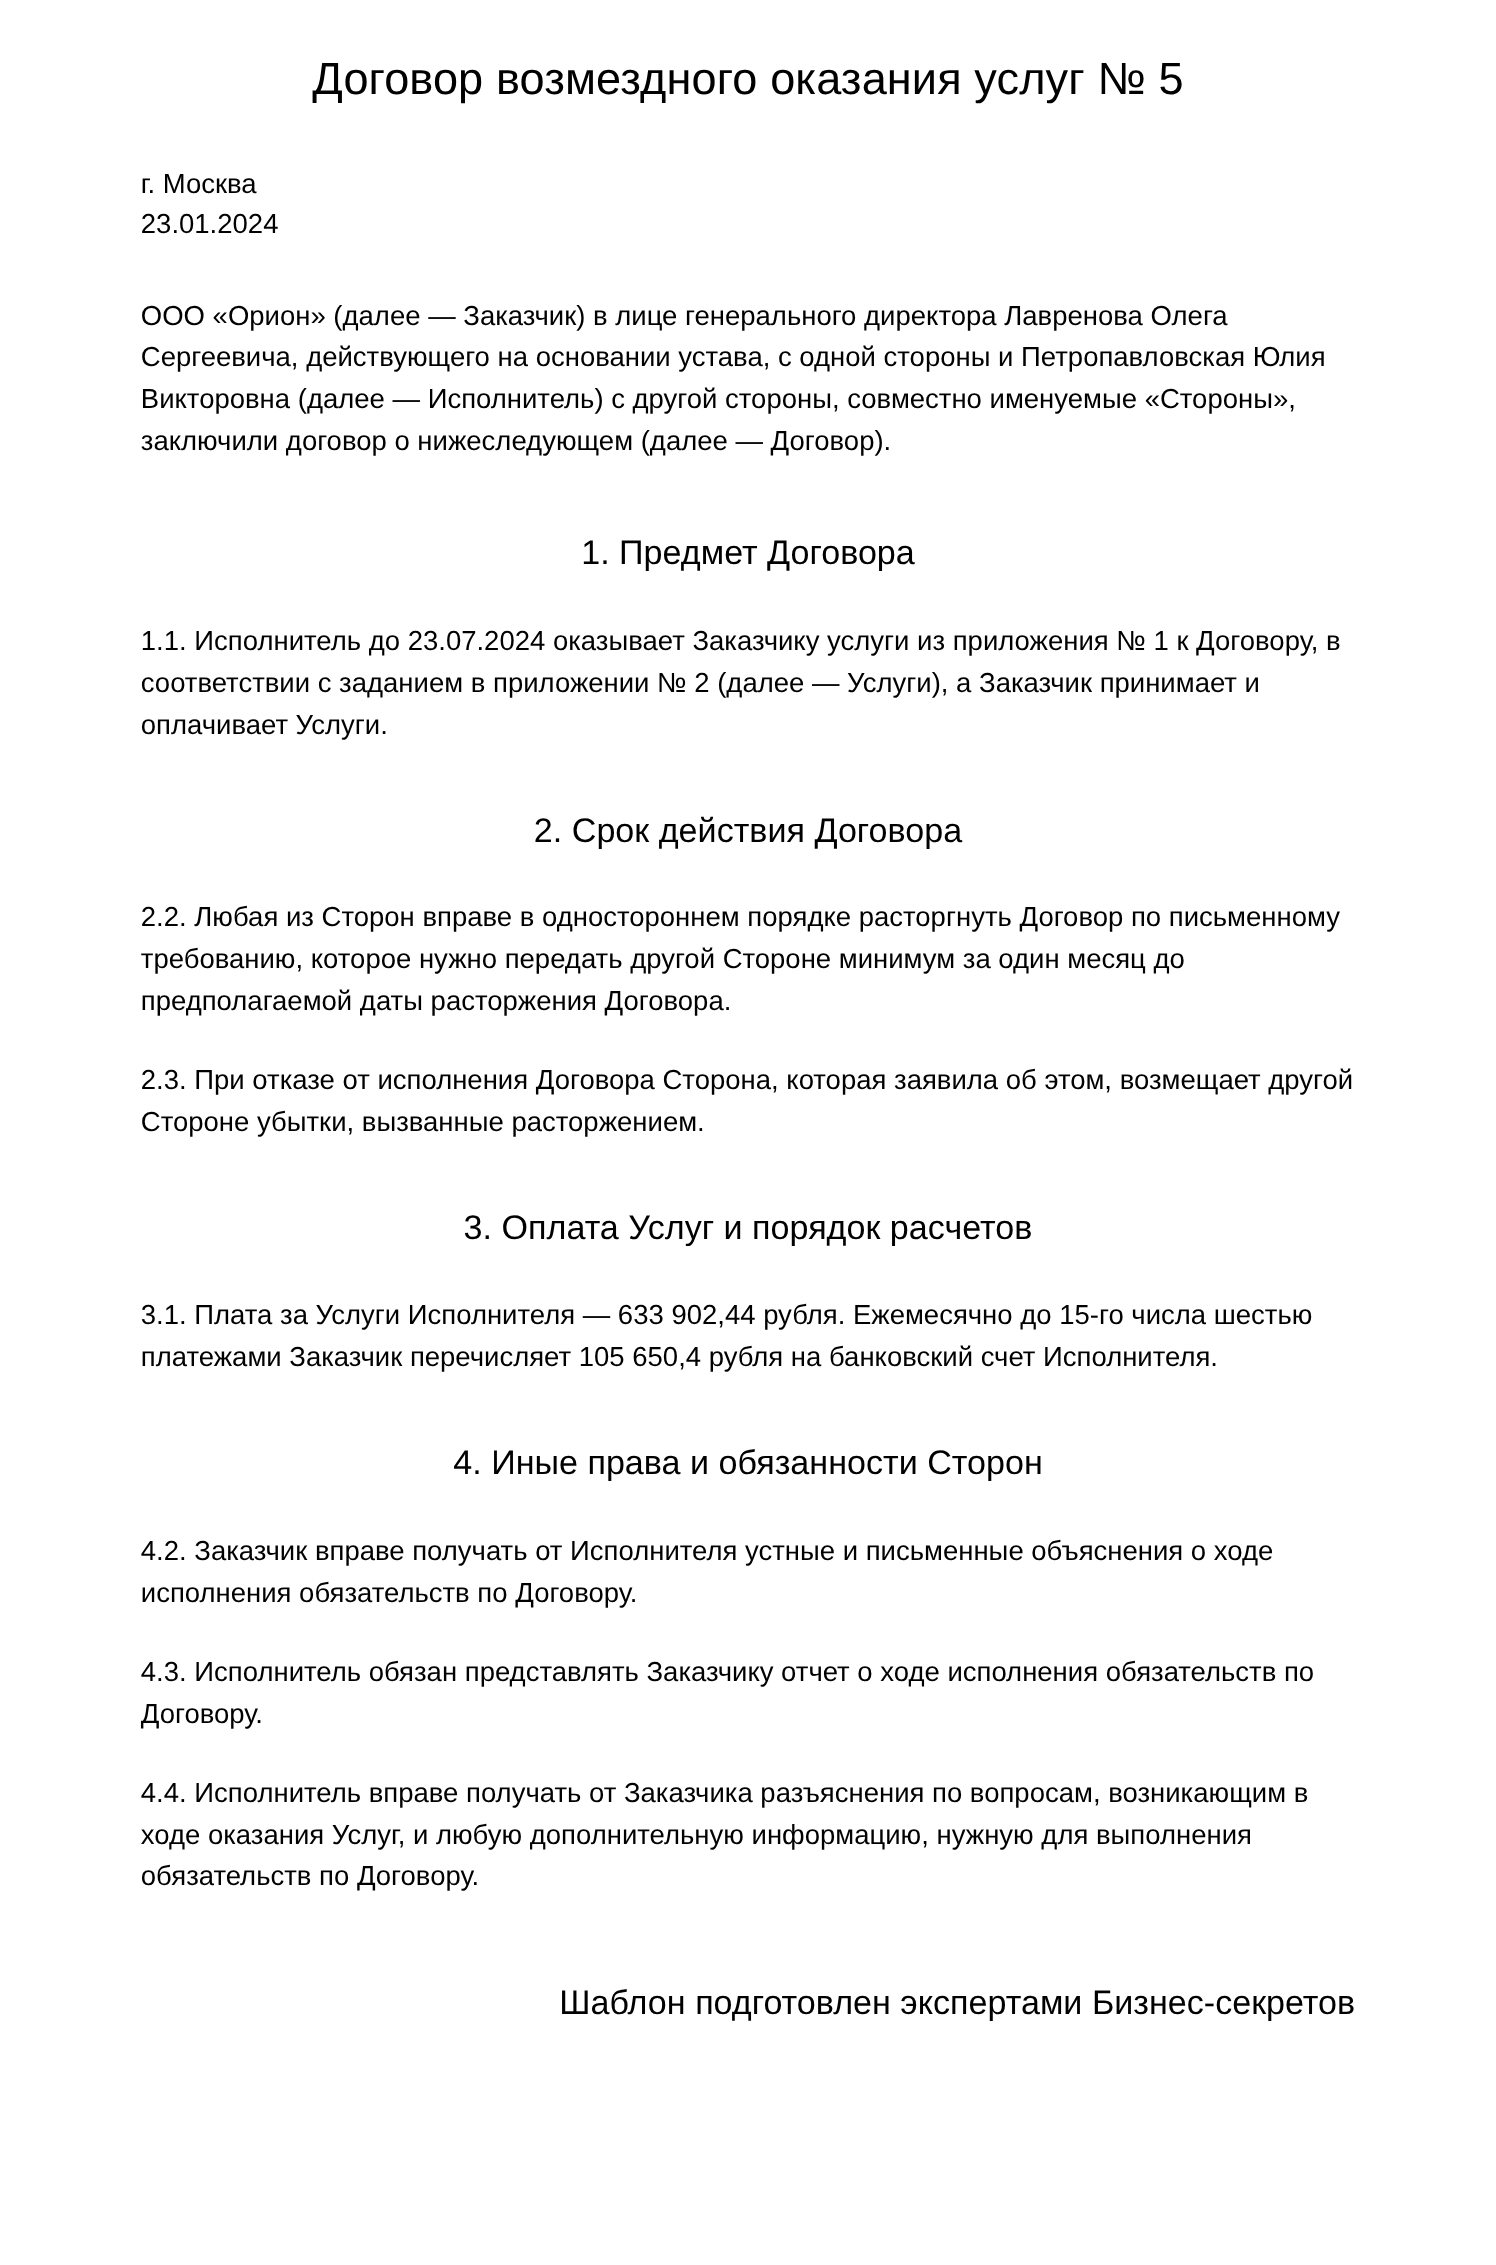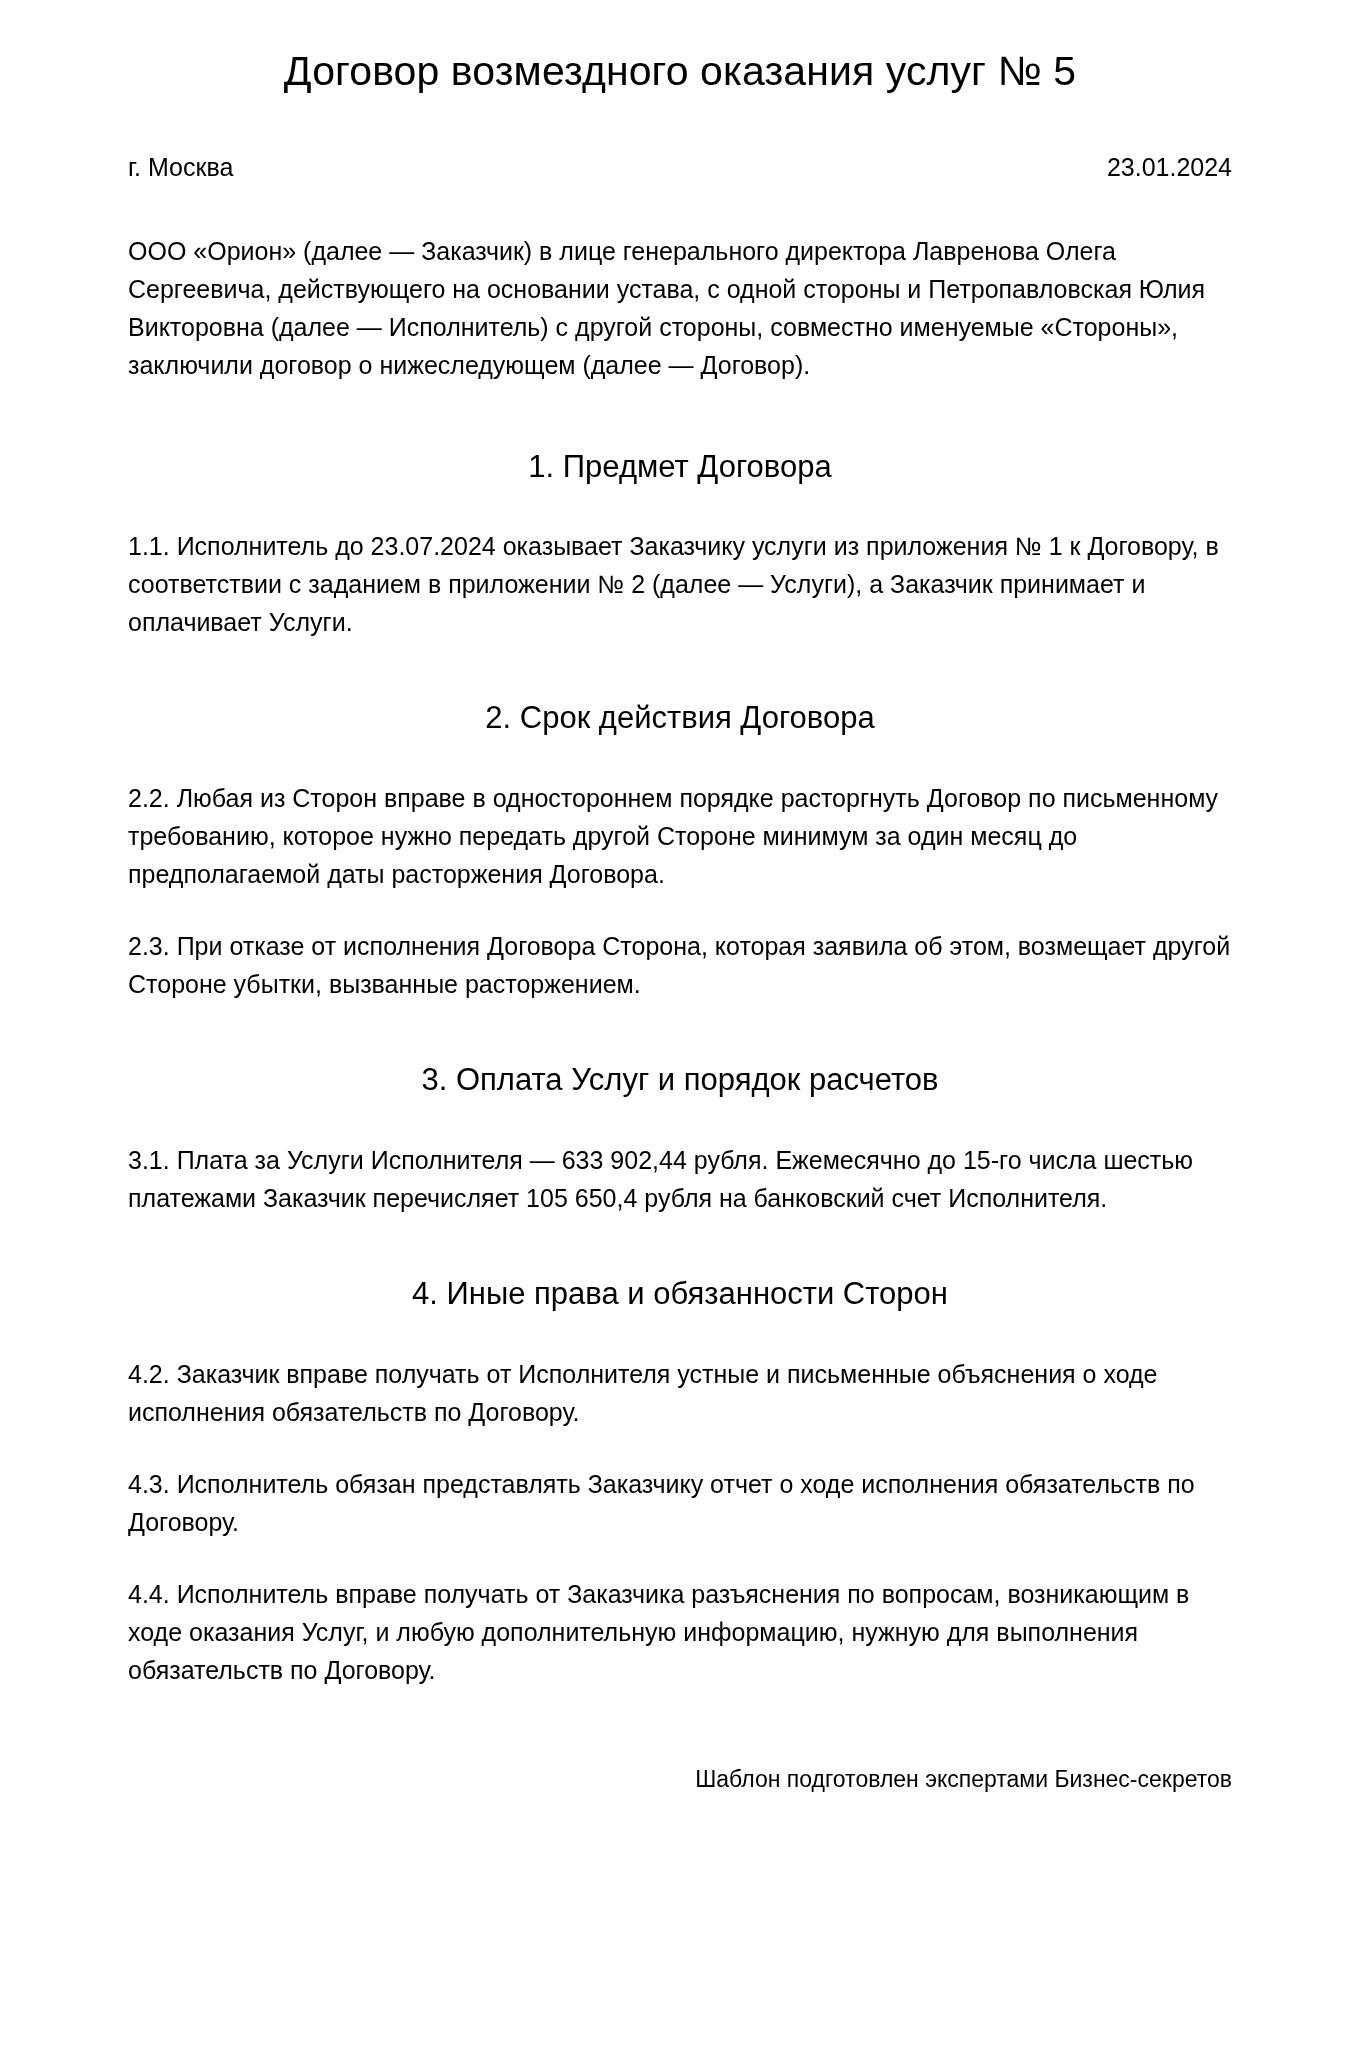--- a/index.html
+++ b/index.html
@@ -29,20 +29,21 @@
     margin: 0 0 52px 0;
     letter-spacing: 0.1px;
   }
   .meta-row {
     display: flex;
     justify-content: space-between;
     align-items: baseline;
     font-size: 25px;
     line-height: 1.45;
     margin: 0 0 46px 0;
+    flex-direction: column;
   }
   .meta-city, .meta-date {
     white-space: nowrap;
   }
   .para {
     font-size: 25px;
     line-height: 1.52;
     margin: 0 0 34px 0;
     text-align: left;
     max-width: 1272px;
@@ -60,21 +61,21 @@
   .section-block {
     margin-bottom: 20px;
   }
   .section-block .para:last-child {
     margin-bottom: 0;
   }
   .section-spacer {
     height: 36px;
   }
   .footer-note {
-    font-size: 23px;
+    font-size: 31px;
     line-height: 1.45;
     text-align: right;
     margin: 74px 0 0 0;
     padding-bottom: 46px;
   }
 </style>
 </head>
 <body>
 
 <div class="page">

